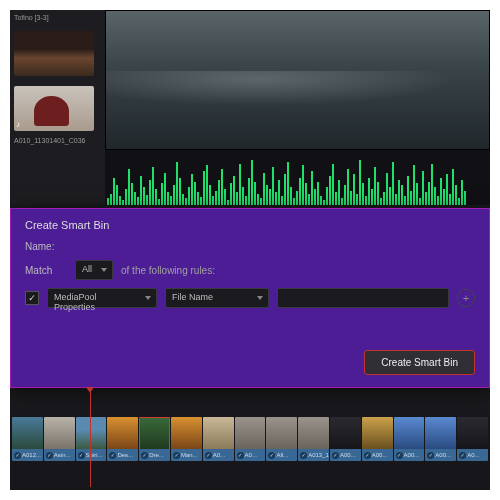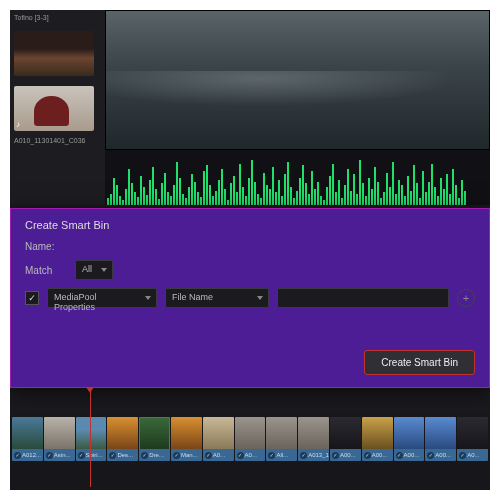--- a/index.html
+++ b/index.html
@@ -402,20 +402,21 @@
 
     <div class="row">
       <span class="lbl">Name:</span>
     </div>
 
     <div class="row">
       <span class="lbl">Match</span>
       <span class="select small">
           <span>All</span>
         </span>
+      <span class="lbl-inline">of the following rules:</span>
     </div>
 
     <div class="row">
       <span class="check">✓</span>
       <span class="select med">
           <span>MediaPool Properties</span>
         </span>
       <span class="select med2">
           <span>File Name</span>
         </span>

